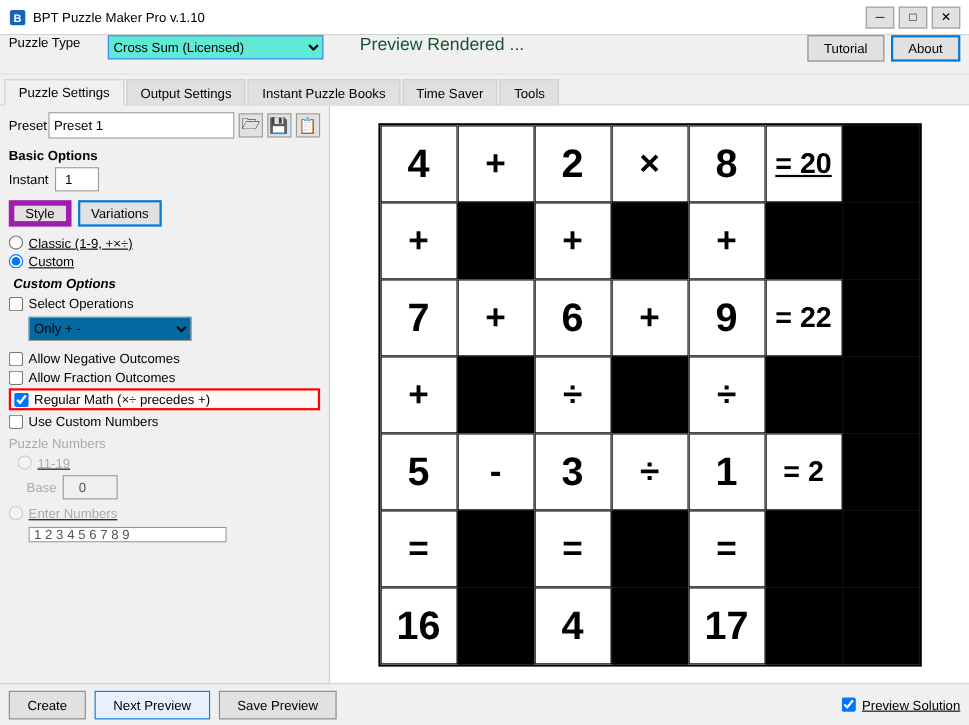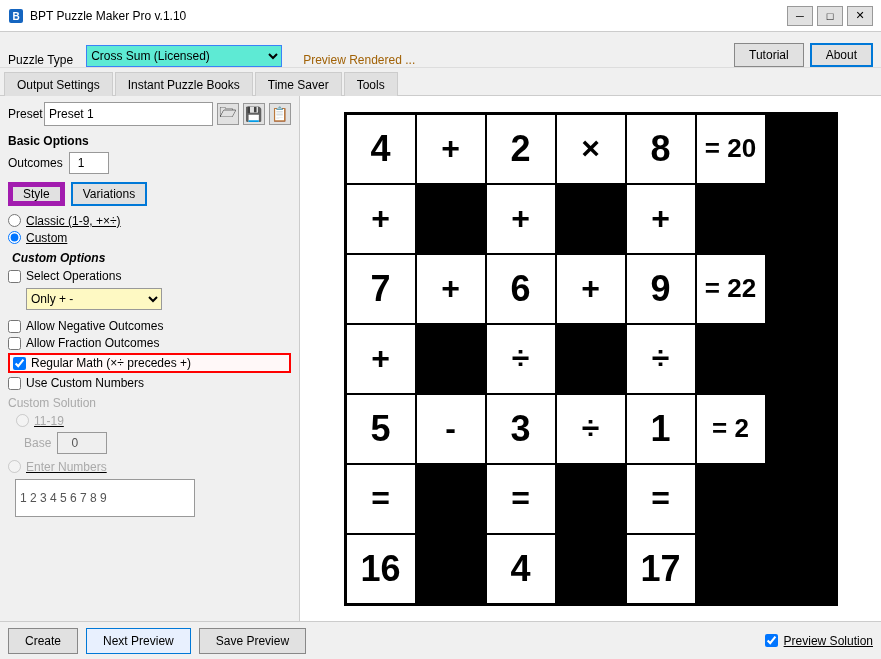--- a/index.html
+++ b/index.html
@@ -48,38 +48,38 @@
       align-items: center;
       justify-content: center;
       font-size: 11px;
     }
 
     
     .toolbar-row {
       background: #f0f0f0;
       height: 36px;
       display: flex;
-      align-items: flex-end;
+      align-items: flex-start;
       padding: 0 8px;
-      gap: 13px;
+      gap: 25px;
       border-bottom: 1px solid #ddd;
     }
     .toolbar-label {
       font-size: 12px;
     }
     .toolbar-select {
       height: 22px;
       width: 196px;
       font-size: 12px;
       border: 1px solid #3b82f6;
       background: #5eead4;
     }
     .toolbar-status {
-      font-size: 12px;
-      color: #a16207;
+      font-size: 16px;
+      color: #14532d;
       margin-left: 8px;
     }
     .toolbar-right {
       margin-left: auto;
       display: flex;
       gap: 6px;
     }
     .btn-toolbar {
       height: 24px;
       padding: 0 14px;
@@ -236,24 +236,24 @@
     }
     .checkbox-row label { font-size: 12px; }
     .checkbox-row.highlighted {
       border: 2px solid red;
       padding: 1px 3px;
       background: #fff8f8;
     }
 
     .ops-select {
       height: 22px;
-      width: 136px;
-      font-size: 12px;
-      border: 1px solid #999;
-      background: #fef9c3;
+      width: 148px;
+      font-size: 12px;
+      border: 1px solid #999;
+      background: #0369a1;
       margin: 2px 0 6px 18px;
     }
 
     .custom-numbers-section {
       margin-top: 6px;
     }
     .custom-numbers-label {
       font-size: 12px;
       color: #888;
       margin-bottom: 4px;
@@ -274,25 +274,25 @@
       border: 1px solid #999;
       font-size: 12px;
       padding: 0 4px;
       text-align: center;
     }
     .enter-numbers-row {
       margin-top: 6px;
     }
     .numbers-input {
       width: 180px;
-      height: 38px;
+      height: 14px;
       border: 1px solid #999;
       font-size: 12px;
       padding: 0 4px;
-      margin-left: 7px;
+      margin-left: 18px;
       margin-top: 2px;
       background: white;
     }
 
     
     .right-panel {
       flex: 1;
       background: white;
       display: flex;
       align-items: center;
@@ -389,20 +389,23 @@
     <option>Cross Sum (Licensed)</option>
   </select>
   <span class="toolbar-status">Preview Rendered ...</span>
   <div class="toolbar-right">
     <button class="btn-toolbar">Tutorial</button>
     <button class="btn-toolbar active-border">About</button>
   </div>
 </div>
 
 <div class="tab-row">
+  <div class="tab active">
+    <span>Puzzle Settings</span>
+  </div>
   <div class="tab">
     <span>Output Settings</span>
   </div>
   <div class="tab">
     <span>Instant Puzzle Books</span>
   </div>
   <div class="tab">
     <span>Time Saver</span>
   </div>
   <div class="tab">
@@ -419,21 +422,21 @@
       <span class="preset-label">Preset</span>
       <input type="text" class="preset-input" value="Preset 1" style="">
       <button class="icon-btn">🗁</button>
       <button class="icon-btn">💾</button>
       <button class="icon-btn">📋</button>
     </div>
 
     
     <div class="section-label">Basic Options</div>
     <div class="quantity-row">
-      <span class="quantity-label">Outcomes</span>
+      <span class="quantity-label">Instant</span>
       <input type="number" class="spin-input" value="1" min="1" style="">
     </div>
 
     
     <div class="style-variations-row">
       <button class="btn-style">Style</button>
       <button class="btn-variations">Variations</button>
     </div>
 
     
@@ -483,21 +486,21 @@
     </div>
 
     
     <div class="checkbox-row">
       <input type="checkbox" id="chk-custom" style="">
       <label for="chk-custom">Use Custom Numbers</label>
     </div>
 
     
     <div class="custom-numbers-section">
-      <div class="custom-numbers-label disabled-text">Custom Solution</div>
+      <div class="custom-numbers-label disabled-text">Puzzle Numbers</div>
       <div class="custom-numbers-radios">
         <div class="radio-row">
           <input type="radio" name="custom-numbers" id="radio-11" disabled="" style="">
           <label for="radio-11" class="disabled-text">11-19</label>
         </div>
         <div class="base-row">
           <span class="base-label disabled-text">Base</span>
           <input type="number" class="base-input" value="0" disabled="" style="">
         </div>
       </div>
@@ -512,21 +515,21 @@
 
   </div>
 
   <div class="right-panel">
     <div class="puzzle-grid" id="puzzle-grid">
     <div class="cell">4</div>
         <div class="cell operator">+</div>
         <div class="cell">2</div>
         <div class="cell operator">×</div>
         <div class="cell">8</div>
-        <div class="cell equals-result" style="font-size: 26px;">= 20</div>
+        <div class="cell equals-result" style="font-size: 26px; text-decoration: underline;">= 20</div>
         <div class="cell black"></div>
         <div class="cell operator">+</div>
         <div class="cell black"></div>
         <div class="cell operator">+</div>
         <div class="cell black"></div>
         <div class="cell operator">+</div>
         <div class="cell black"></div>
         <div class="cell black"></div>
         <div class="cell">7</div>
         <div class="cell operator">+</div>

